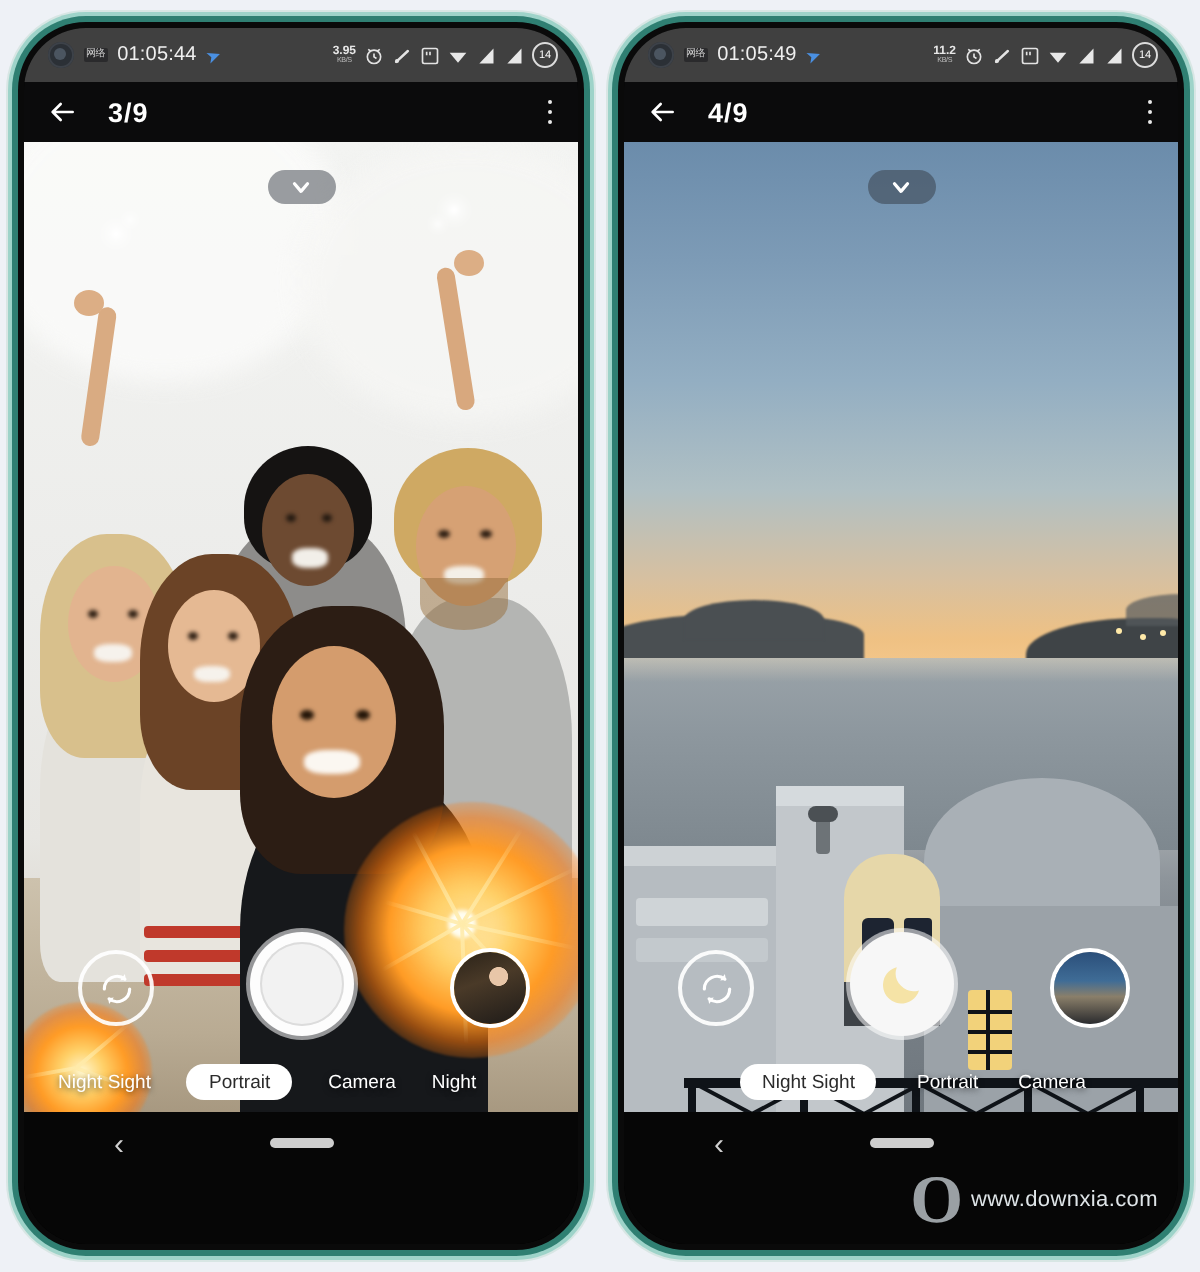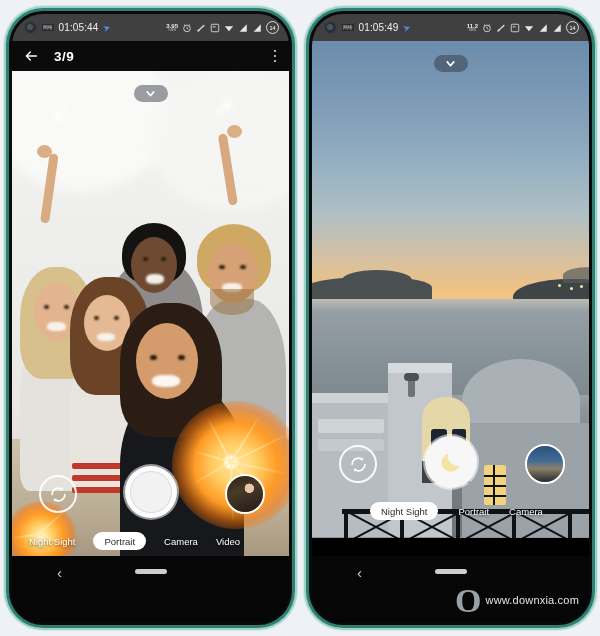--- a/index.html
+++ b/index.html
@@ -318,21 +318,21 @@
             <div class="shutter-inner"></div>
           </div>
           <div class="thumb">
             <div class="thumb-a"></div>
           </div>
 
           <div class="modes" style="padding-left:17px;gap:18px;">
             <span class="mode">Night Sight</span>
             <span class="mode active">Portrait</span>
             <span class="mode">Camera</span>
-            <span class="mode">Video</span>
+            <span class="mode">Night</span>
           </div>
         </div>
       </div>
 
       <div class="navbar">
         <span class="nav-back">‹</span>
         <div class="nav-home"></div>
       </div>
 
     </div>
@@ -374,20 +374,32 @@
           </svg>
           <svg class="ico" viewBox="0 0 24 24">
             <path d="M21 3 L21 21 L4 21 Z" fill="#e8e8e8"></path>
           </svg>
           <div class="battery">
             <span>14</span>
           </div>
         </div>
       </div>
 
+      <div class="appbar">
+        <svg class="back-arrow" viewBox="0 0 24 24">
+          <path d="M20 12 H5 M11 6 L5 12 L11 18" stroke="#fff" stroke-width="2" fill="none" stroke-linecap="round" stroke-linejoin="round"></path>
+        </svg>
+        <div class="appbar-title">4/9</div>
+        <div class="appbar-spacer"></div>
+        <div class="kebab">
+            <span></span>
+            <span></span>
+            <span></span>
+          </div>
+      </div>
 
       <div class="photo">
         <div class="scene-sunset">
 
           <div class="island" style="left:-10px;top:236px;width:130px;height:26px;border-radius:50% 40% 0 0;"></div>
           <div class="island" style="left:30px;top:229px;width:70px;height:20px;border-radius:50% 50% 0 0;"></div>
           <div class="island" style="right:-20px;top:238px;width:96px;height:30px;border-radius:60% 30% 0 0;background:#3f4447;"></div>
           <div class="island" style="right:-30px;top:226px;width:56px;height:16px;border-radius:50% 50% 0 0;background:#565b5e;opacity:.7;"></div>
 
           <div class="sea" style="top:258px;height:96px;"></div>

